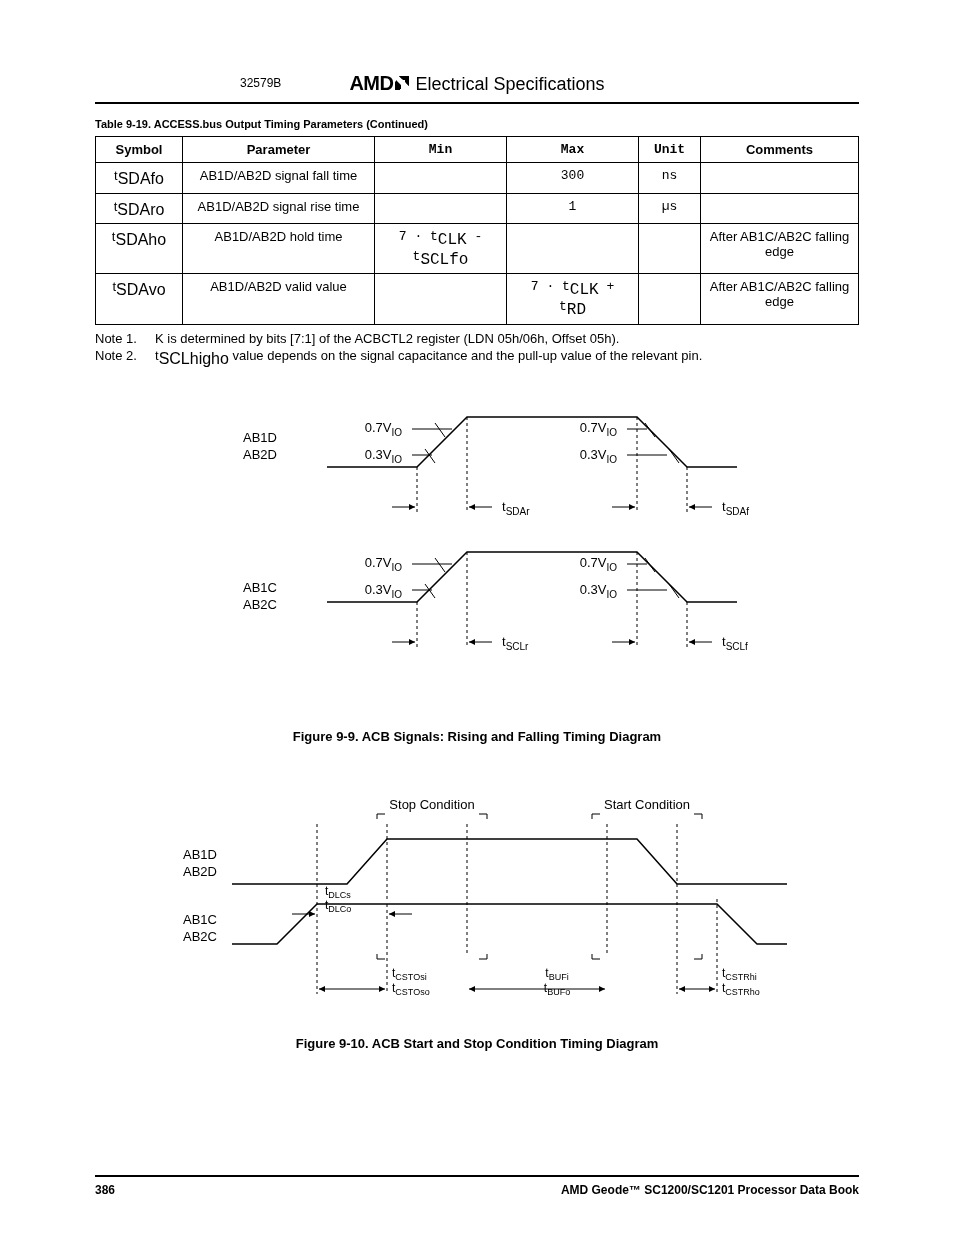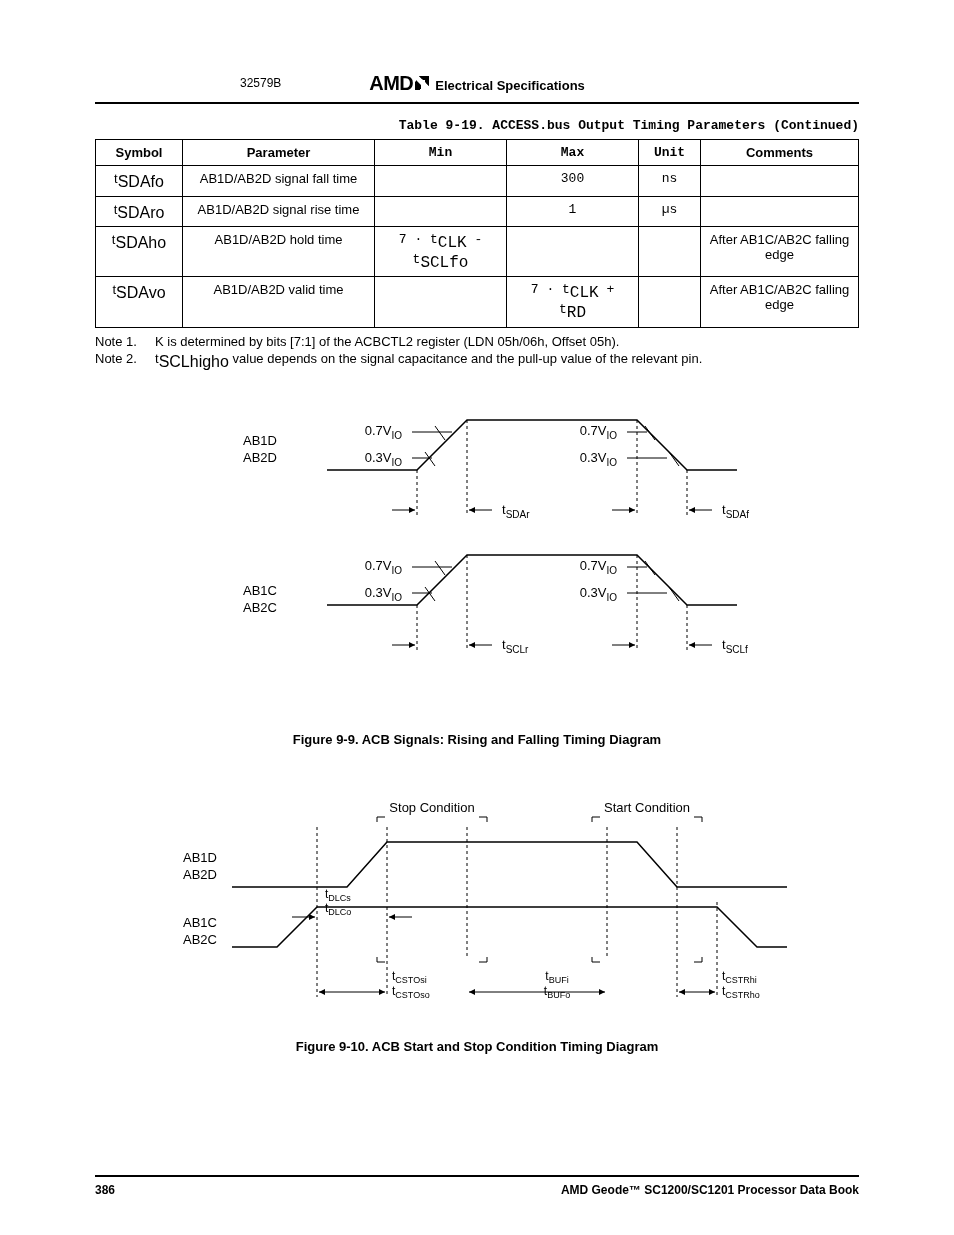--- a/index.html
+++ b/index.html
@@ -38,30 +38,29 @@
     font-size: 22px;
     font-weight: 900;
   }
   .docnum {
     font-size: 12px;
     position: absolute;
     left: 240px;
     top: 76px;
   }
   .section-title {
-    font-weight: bold;
-    font-size: 13px;
+    font-weight: normal;
+    font-size: 18px;
   }
   .table-caption {
-    text-align: right;
-    font-weight: bold;
-    font-size: 13px;
+    text-align: left;
+    font-weight: bold;
+    font-size: 11px;
     margin-top: 14px;
     margin-bottom: 6px;
-    font-family: Liberation Mono, monospace;
   }
   table.param-table {
     border-collapse: collapse;
     width: 100%;
   }
   table.param-table th, table.param-table td {
     border: 1px solid #000;
     padding: 5px 8px;
     font-size: 13px;
     vertical-align: top;
@@ -169,21 +168,21 @@
       <tr>
         <td><span>t</span><span class="sub">SDAho</span></td>
         <td>AB1D/AB2D hold time</td>
         <td class="c"><span>7 · t</span><span class="sub">CLK</span><span> - t</span><span class="sub">SCLfo</span></td>
         <td class="c"></td>
         <td class="c"></td>
         <td>After AB1C/AB2C falling edge</td>
       </tr>
       <tr>
         <td><span>t</span><span class="sub">SDAvo</span></td>
-        <td>AB1D/AB2D valid time</td>
+        <td>AB1D/AB2D valid value</td>
         <td class="c"></td>
         <td class="c"><span>7 · t</span><span class="sub">CLK</span><span> + t</span><span class="sub">RD</span></td>
         <td class="c"></td>
         <td>After AB1C/AB2C falling edge</td>
       </tr>
     </tbody>
   </table>
 
   <div class="notes">
     <div class="note-row">

